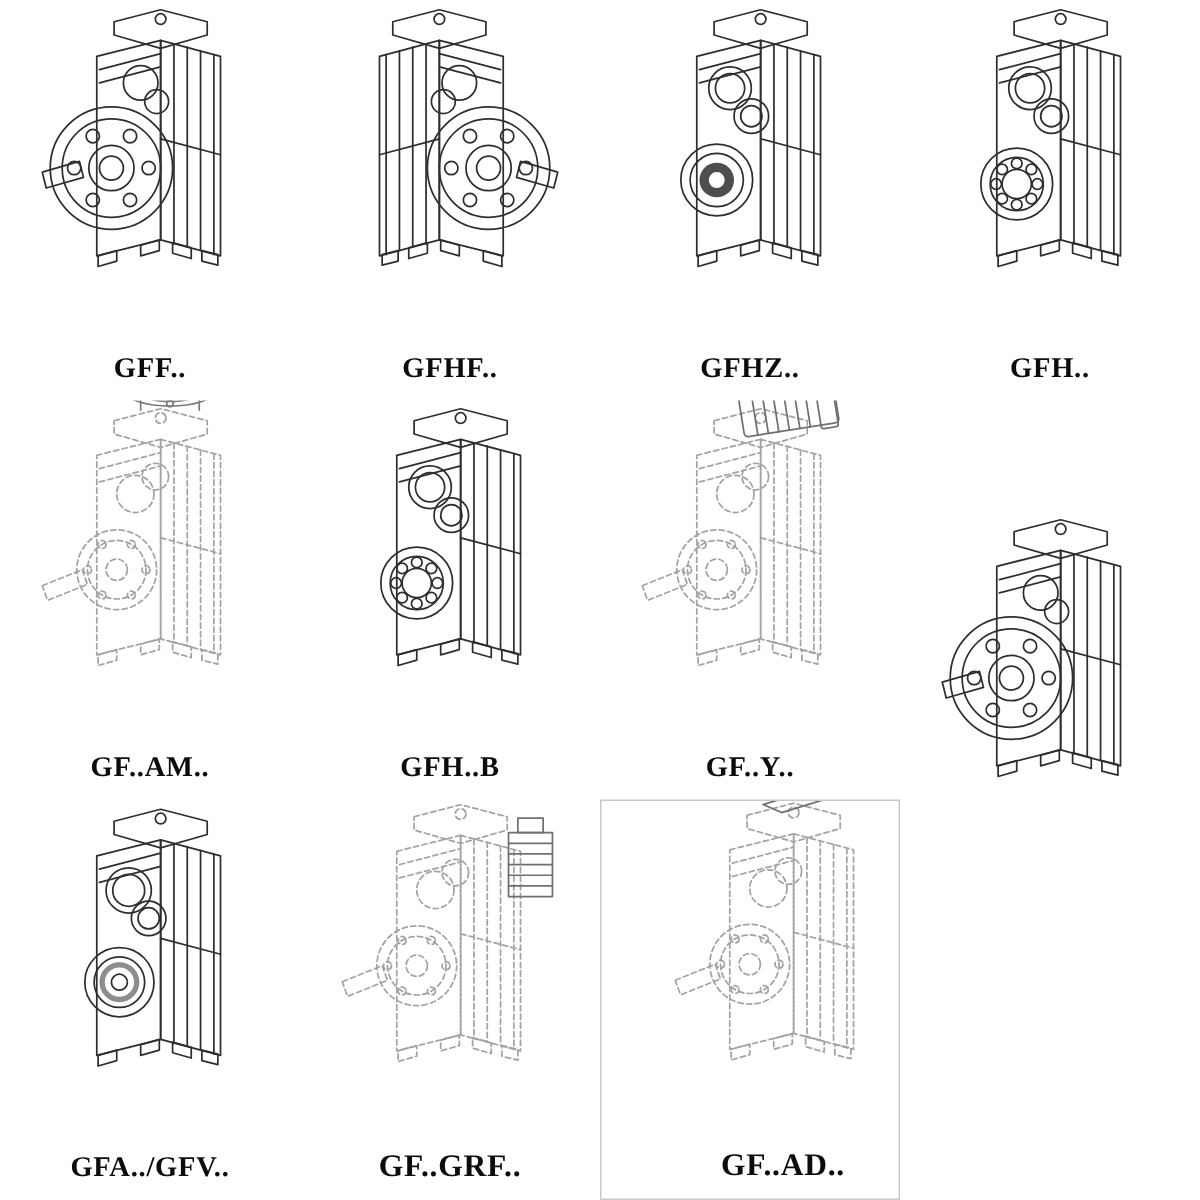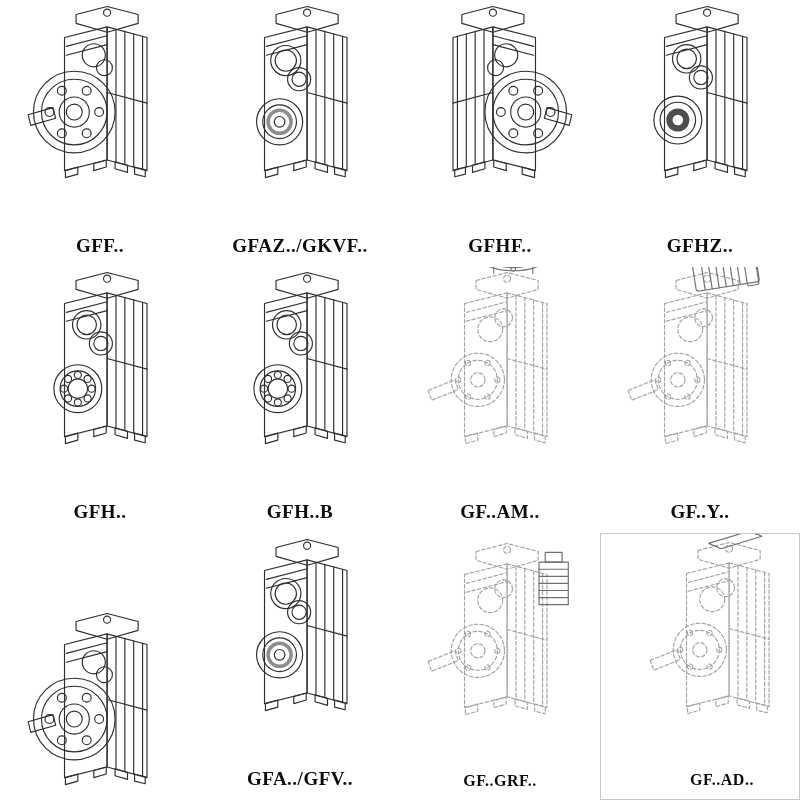--- a/index.html
+++ b/index.html
@@ -21,21 +21,21 @@
     width:182px; height:204px;
     fill:none; stroke:#2e2e2e; stroke-width:1.3;
     stroke-linejoin:round; stroke-linecap:round;
     flex:0 0 auto;
   }
   .label {
     font-weight:bold; font-size:19px; color:#0c0c0c;
     letter-spacing:0.5px; margin-top:4px; white-space:nowrap;
     text-align:center;
   }
-  .cell-lg .label { font-size:16px; }
+  .cell-lg .label { font-size:21px; }
   .cell-boxed { border:1px solid #c9c9c9;padding-left:46px; }
 </style>
 </head>
 <body>
 
 <svg aria-hidden="true" style="position:absolute;width:0;height:0;overflow:hidden">
   <defs>
 
     <g id="g-housing">
       <polygon points="68,40 103,31 138,40 138,50 103,60 68,50"></polygon>
@@ -195,26 +195,20 @@
 <div class="page">
   <div class="grid">
 
     <figure class="cell">
       <svg class="drawing" viewBox="0 0 190 230">
           <use href="#g-flange-front"></use>
         </svg>
       <figcaption class="label">GFF..</figcaption>
     </figure>
 
-    <figure class="cell">
-      <svg class="drawing" viewBox="0 0 190 230">
-          <use href="#g-hollow-front"></use>
-        </svg>
-      <figcaption class="label">GFAZ../GKVF..</figcaption>
-    </figure>
 
     <figure class="cell">
       <svg class="drawing" viewBox="0 0 190 230">
           <use href="#g-flange-right"></use>
         </svg>
       <figcaption class="label">GFHF..</figcaption>
     </figure>
 
     <figure class="cell">
       <svg class="drawing" viewBox="0 0 190 230">
@@ -225,30 +219,30 @@
 
     <figure class="cell">
       <svg class="drawing" viewBox="0 0 190 230">
           <use href="#g-bearing-front"></use>
         </svg>
       <figcaption class="label">GFH..</figcaption>
     </figure>
 
     <figure class="cell">
       <svg class="drawing" viewBox="0 0 190 230">
+          <use href="#g-motor-adapter"></use>
+        </svg>
+      <figcaption class="label">GF..AM..</figcaption>
+    </figure>
+
+    <figure class="cell">
+      <svg class="drawing" viewBox="0 0 190 230">
           <use href="#g-bearing-front"></use>
         </svg>
       <figcaption class="label">GFH..B</figcaption>
-    </figure>
-
-    <figure class="cell">
-      <svg class="drawing" viewBox="0 0 190 230">
-          <use href="#g-motor-adapter"></use>
-        </svg>
-      <figcaption class="label">GF..AM..</figcaption>
     </figure>
 
     <figure class="cell">
       <svg class="drawing" viewBox="0 0 190 230">
           <use href="#g-motor-mounted"></use>
         </svg>
       <figcaption class="label">GF..Y..</figcaption>
     </figure>
 
     <figure class="cell">

